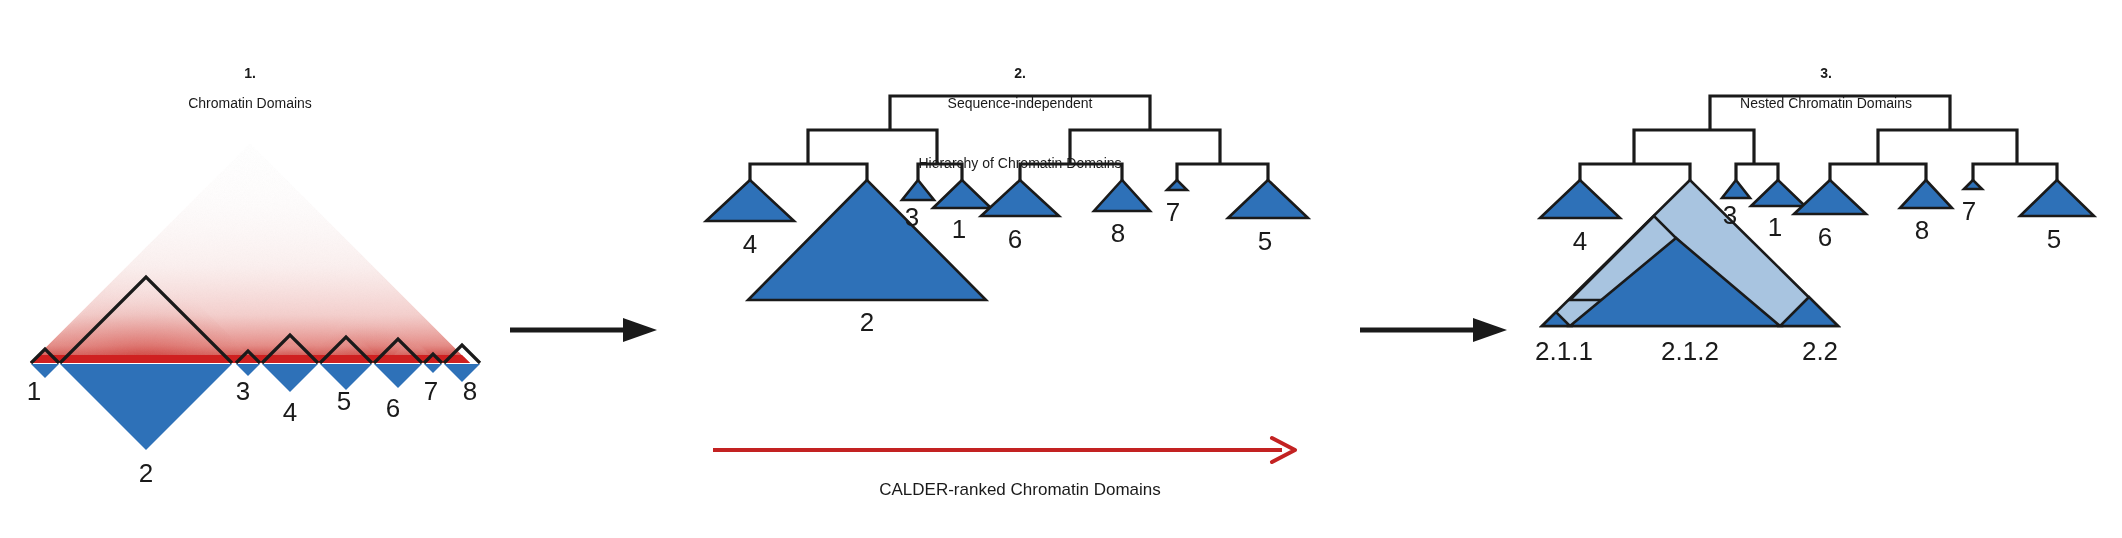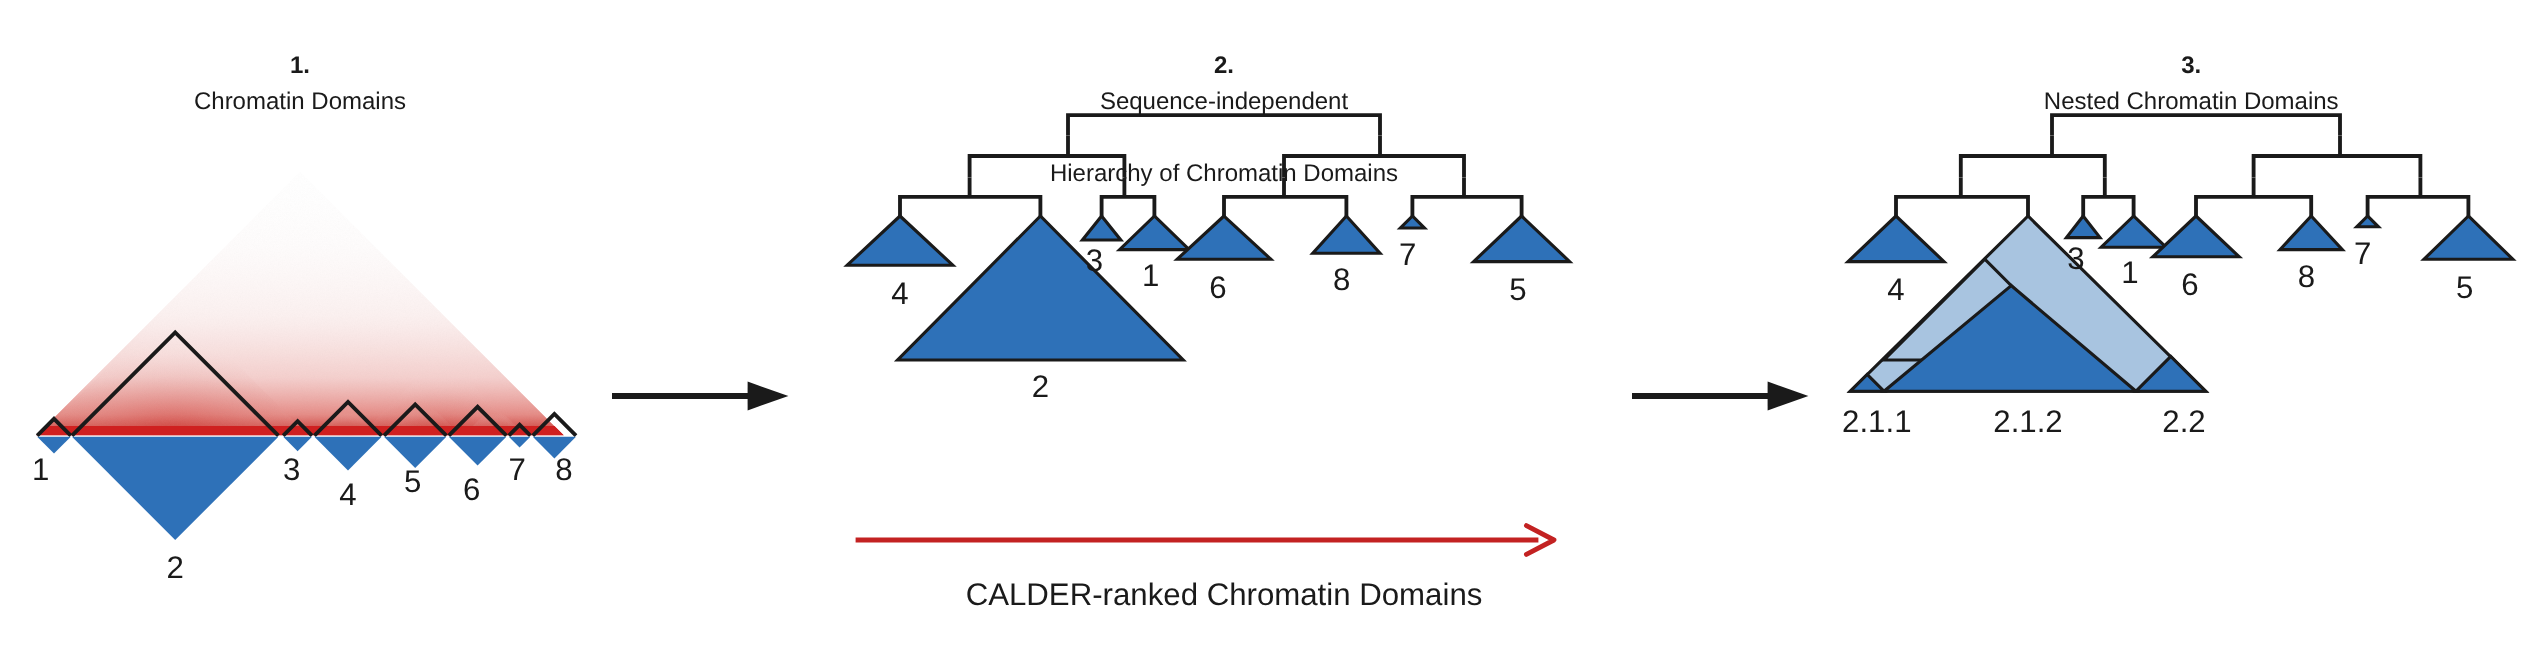--- a/index.html
+++ b/index.html
@@ -1,25 +1,25 @@
 <!DOCTYPE html>
 <html><head>
 <meta charset="utf-8">
 <style>
   html,body{margin:0;padding:0;background:#ffffff;}
   body{width:2122px;height:538px;position:relative;overflow:hidden;
        font-family:"Liberation Sans","DejaVu Sans",sans-serif;color:#1a1a1a;}
   .panel{position:absolute;top:0;height:538px;}
-  .title{position:absolute;top:10px;width:100%;text-align:center;
-         font-size:20px;line-height:30px;color:#1a1a1a;white-space:pre-line;}
+  .title{position:absolute;top:28px;width:100%;text-align:center;
+         font-size:14px;line-height:30px;color:#1a1a1a;white-space:pre-line;}
   .title b{font-weight:bold;}
   svg{display:block;overflow:visible;}
   .lbl{font-family:"Liberation Sans","DejaVu Sans",sans-serif;
        font-size:26px;fill:#1a1a1a;text-anchor:middle;}
-  .caption{position:absolute;font-size:26px;color:#1a1a1a;
+  .caption{position:absolute;font-size:17px;color:#1a1a1a;
            text-align:center;width:100%;}
 </style>
 </head>
 <body>
 
 <div class="panel" style="left:0px;width:500px;">
   <div class="title">
     <b>1.</b>
     <span>Chromatin Domains</span><br>
   </div>

